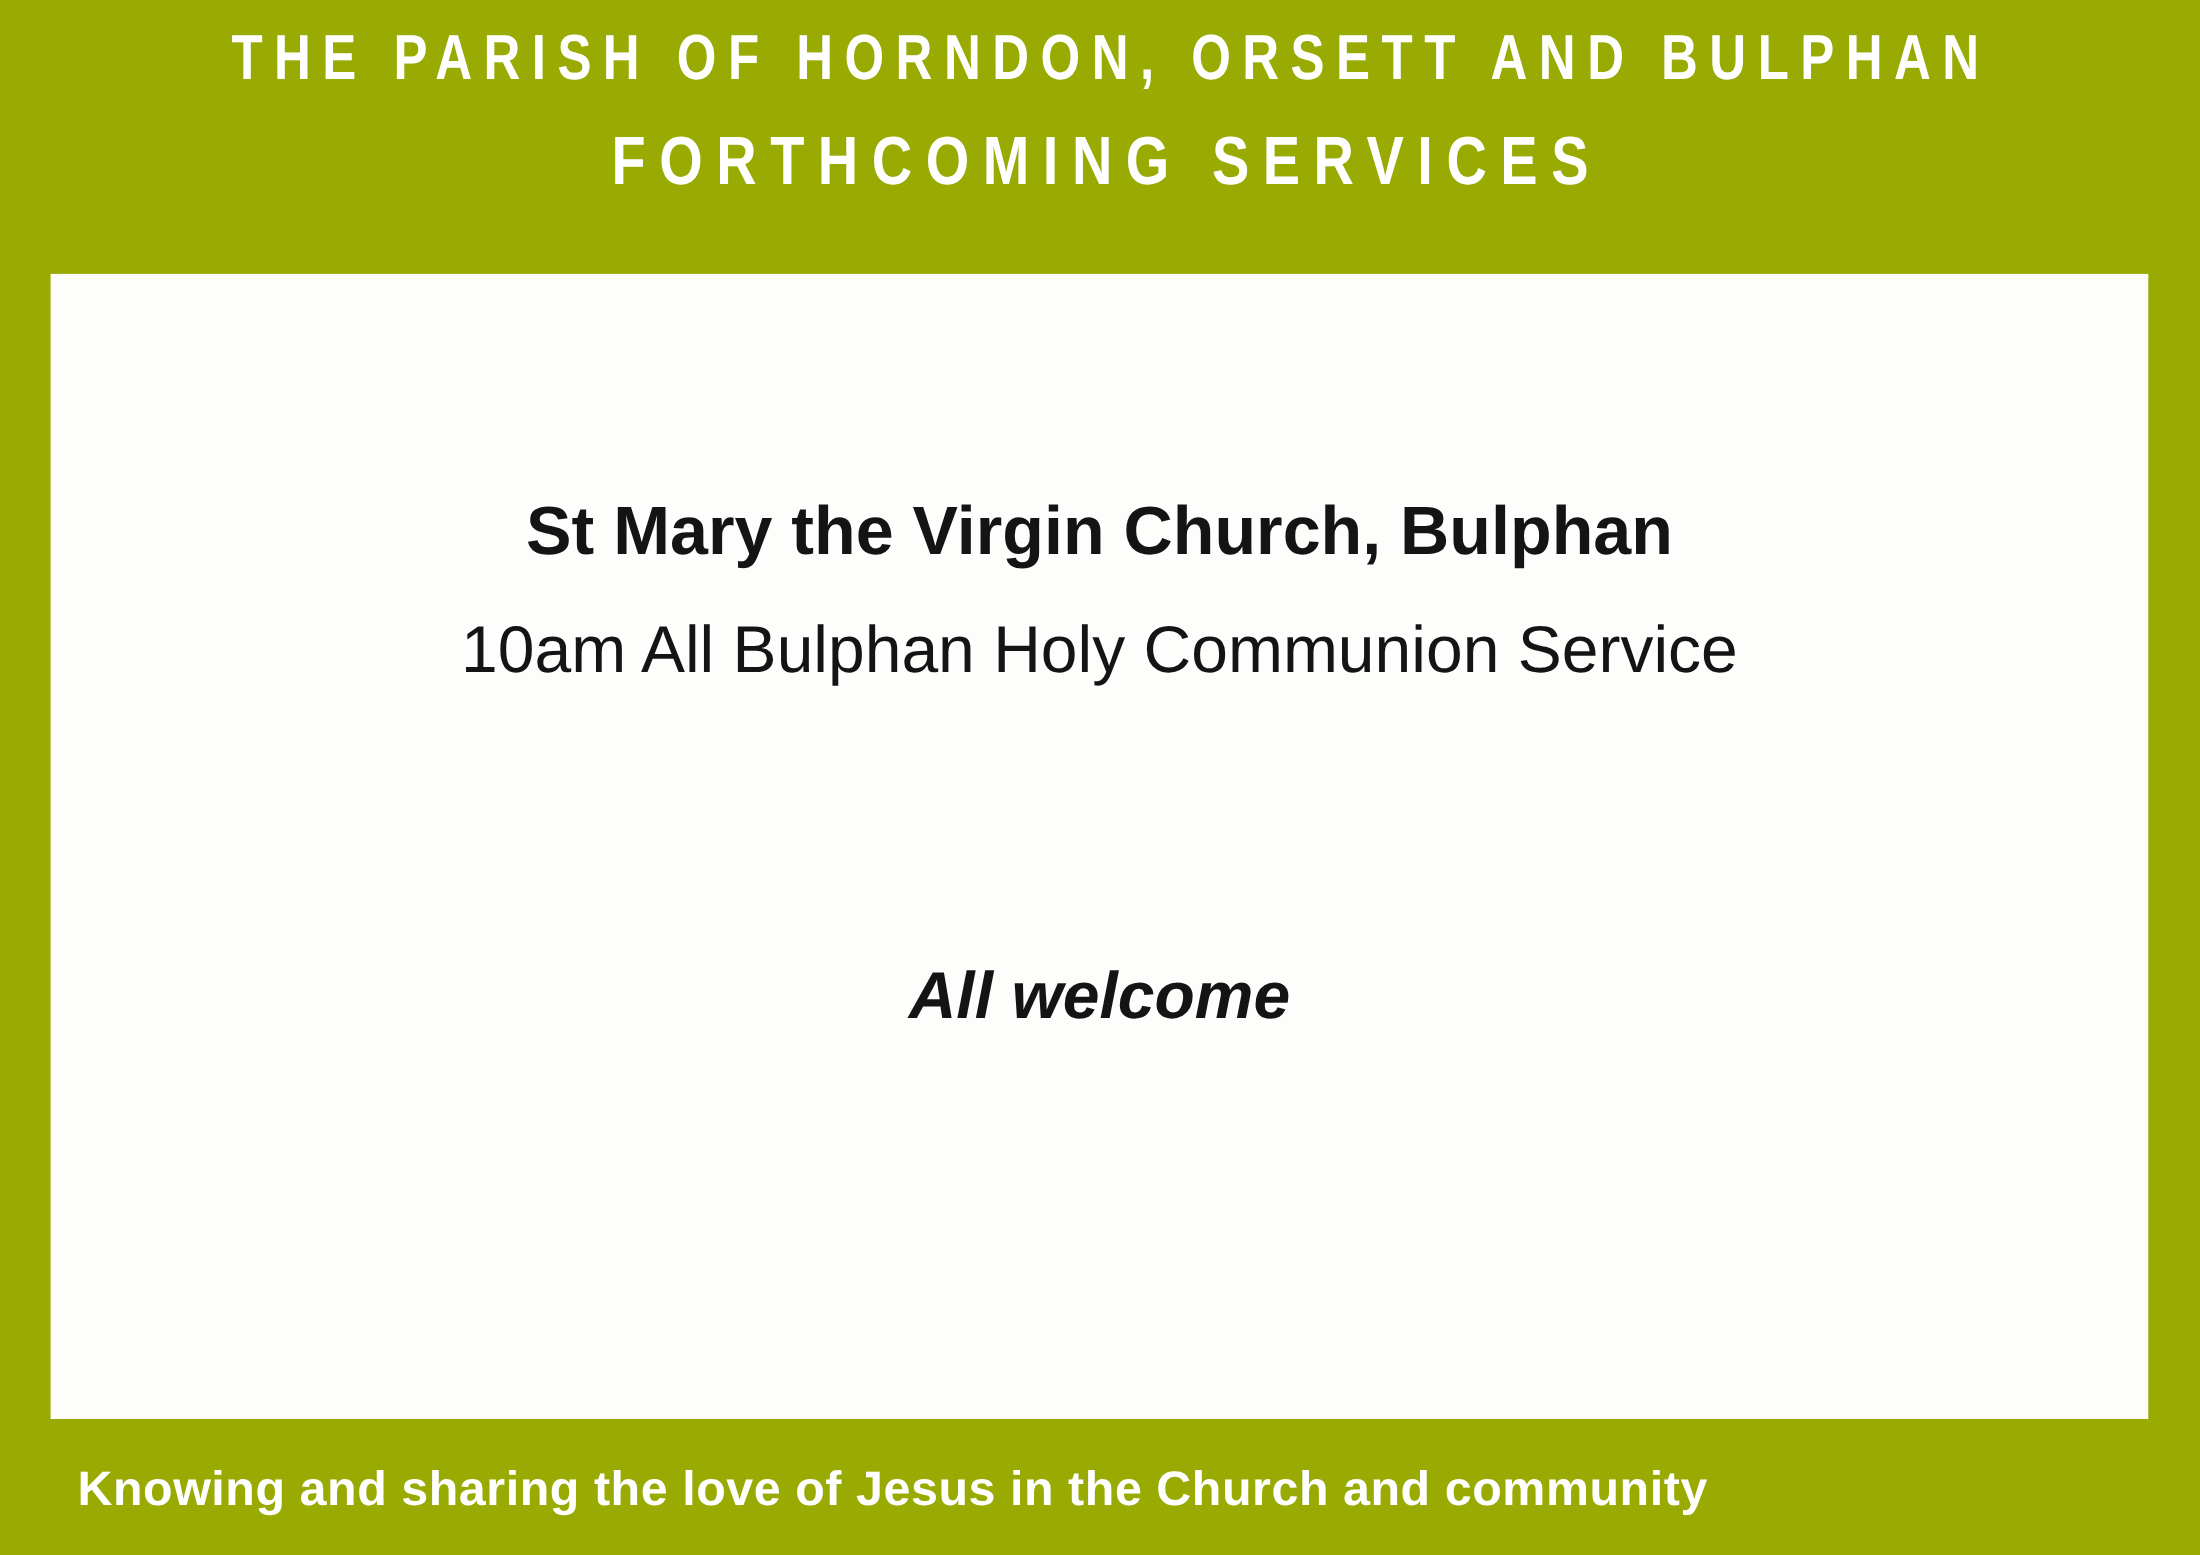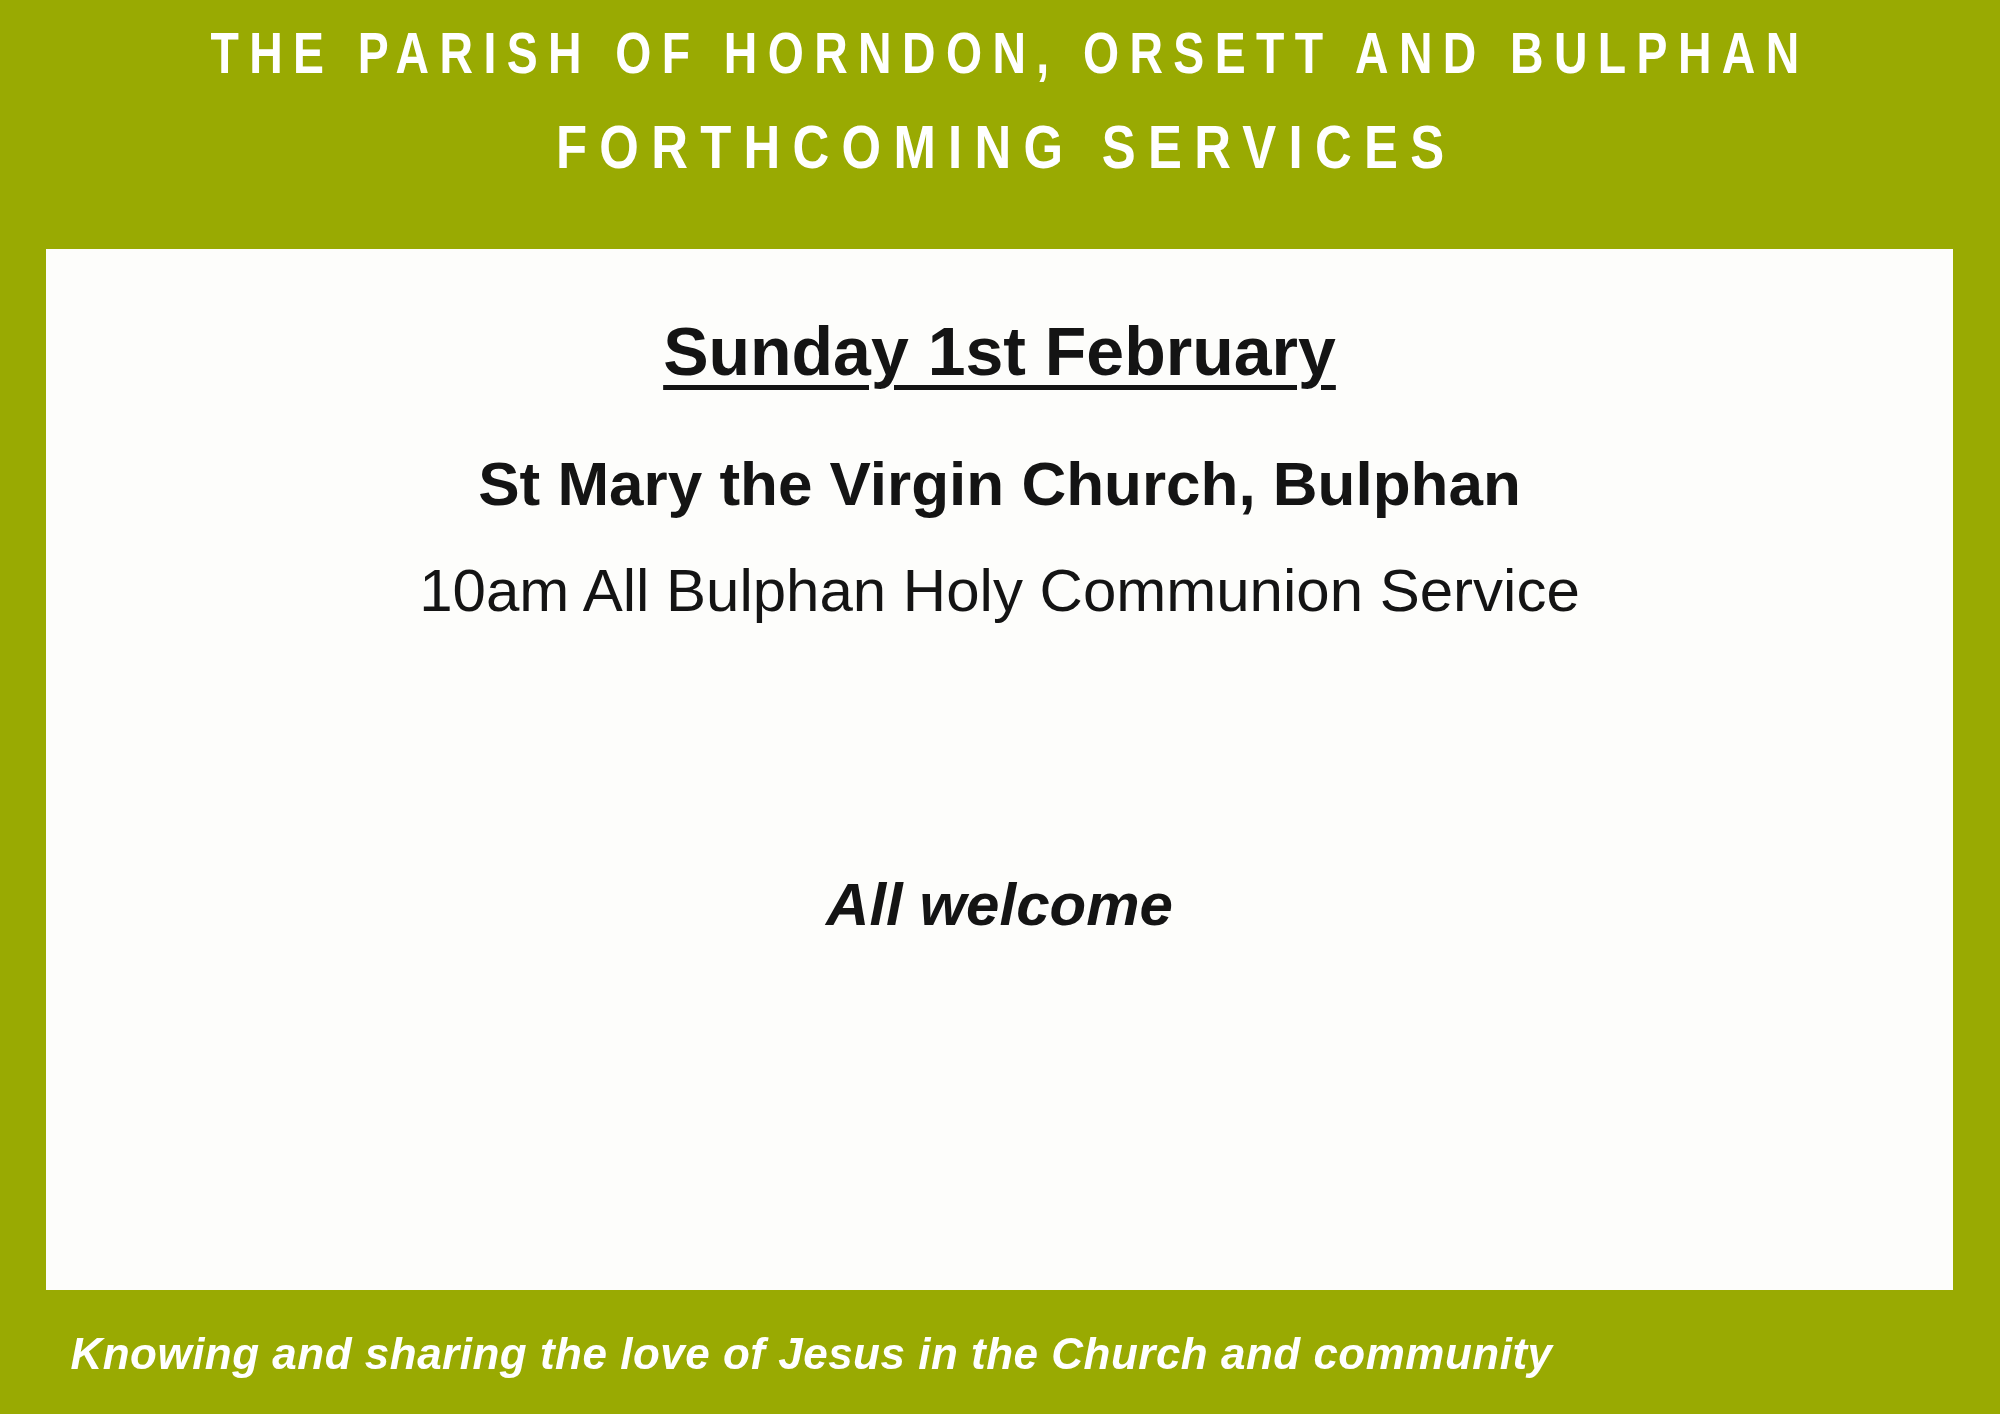--- a/index.html
+++ b/index.html
@@ -149,41 +149,37 @@
 
   .footer-tagline {
     position: absolute;
     left: 0;
     top: 38px;
     width: 1623px;
     font-family: "Liberation Sans Narrow", "Liberation Sans", sans-serif;
     font-size: 44px;
     line-height: 52px;
     font-weight: 700;
-    font-style: italic;
     letter-spacing: 0.5px;
     white-space: nowrap;
   }
 </style>
 </head>
 <body>
 
 <div class="poster">
 
   <div class="header">
     <div class="header-line-1">THE PARISH OF HORNDON, ORSETT AND BULPHAN</div>
     <div class="header-line-2">FORTHCOMING SERVICES</div>
   </div>
 
   <div class="panel">
     <div class="panel-inner">
 
-      <div class="date-heading">
-        <span class="u">Sunday 1st February</span>
-      </div>
 
       <div class="church-name">St Mary the Virgin Church, Bulphan</div>
 
       <div class="service-line">
         <span class="time">10am</span><span> All Bulphan Holy Communion Service</span>
       </div>
 
       <div class="all-welcome">All welcome</div>
 
     </div>

